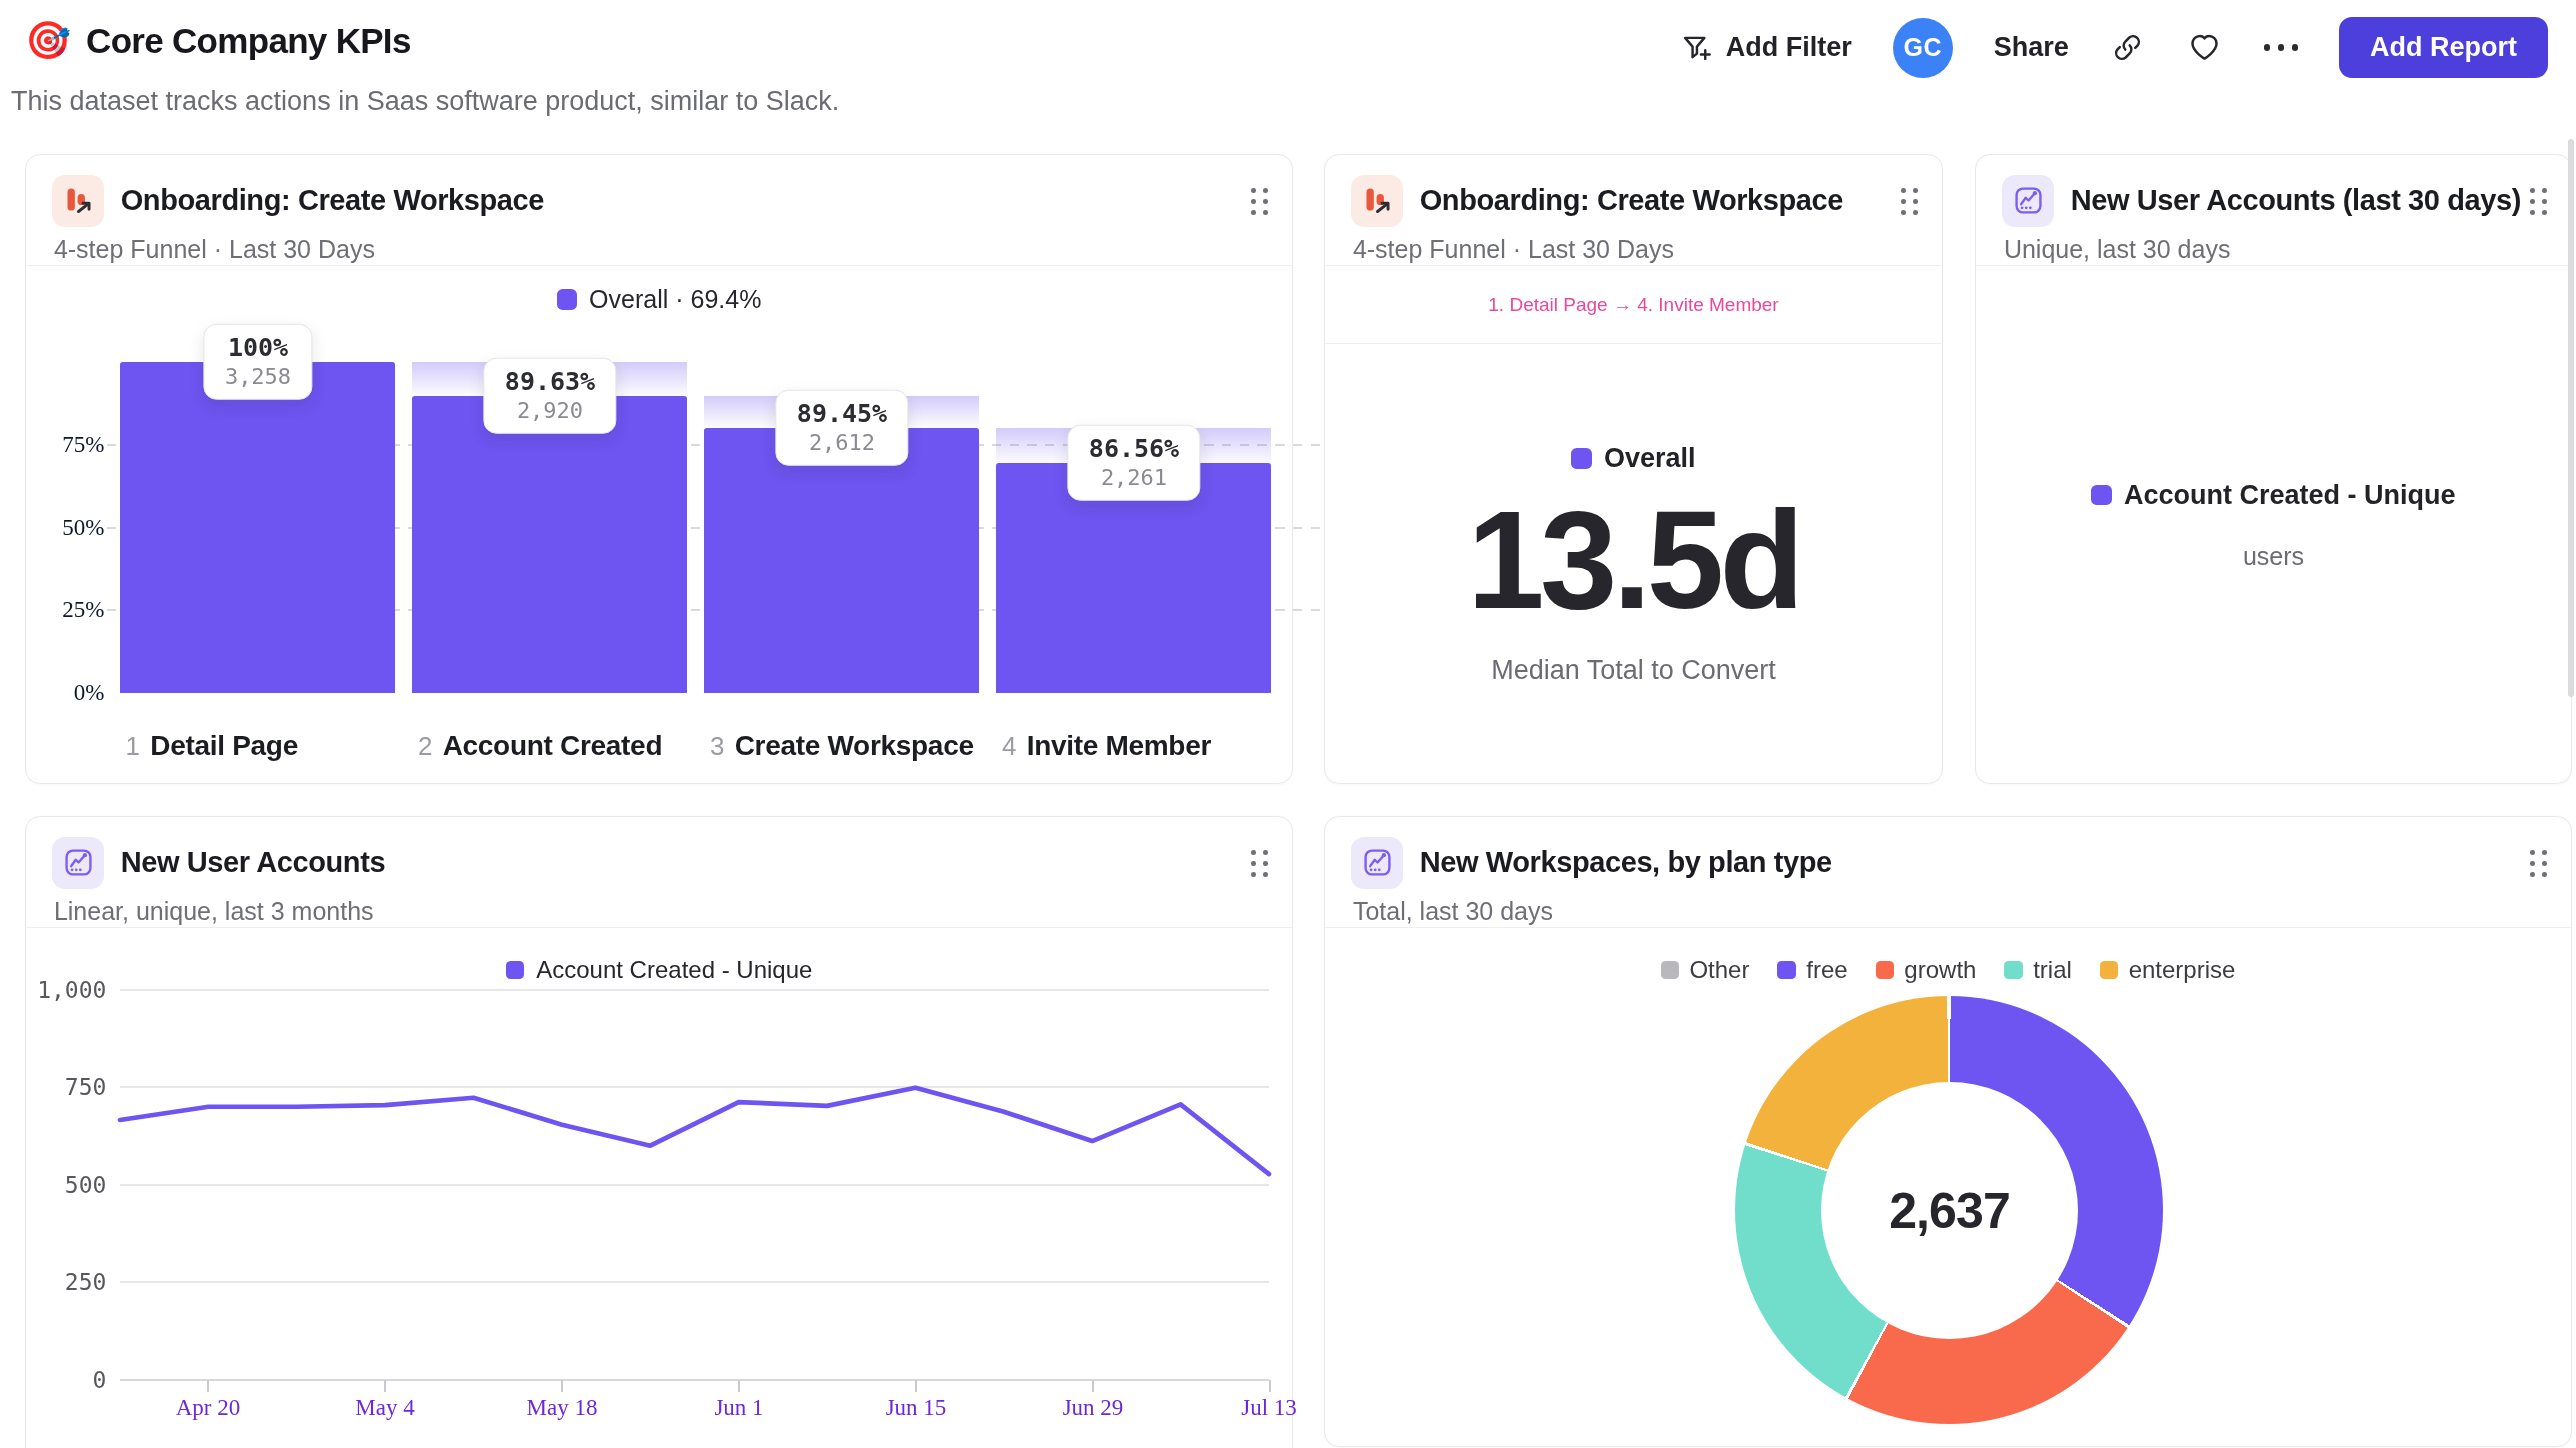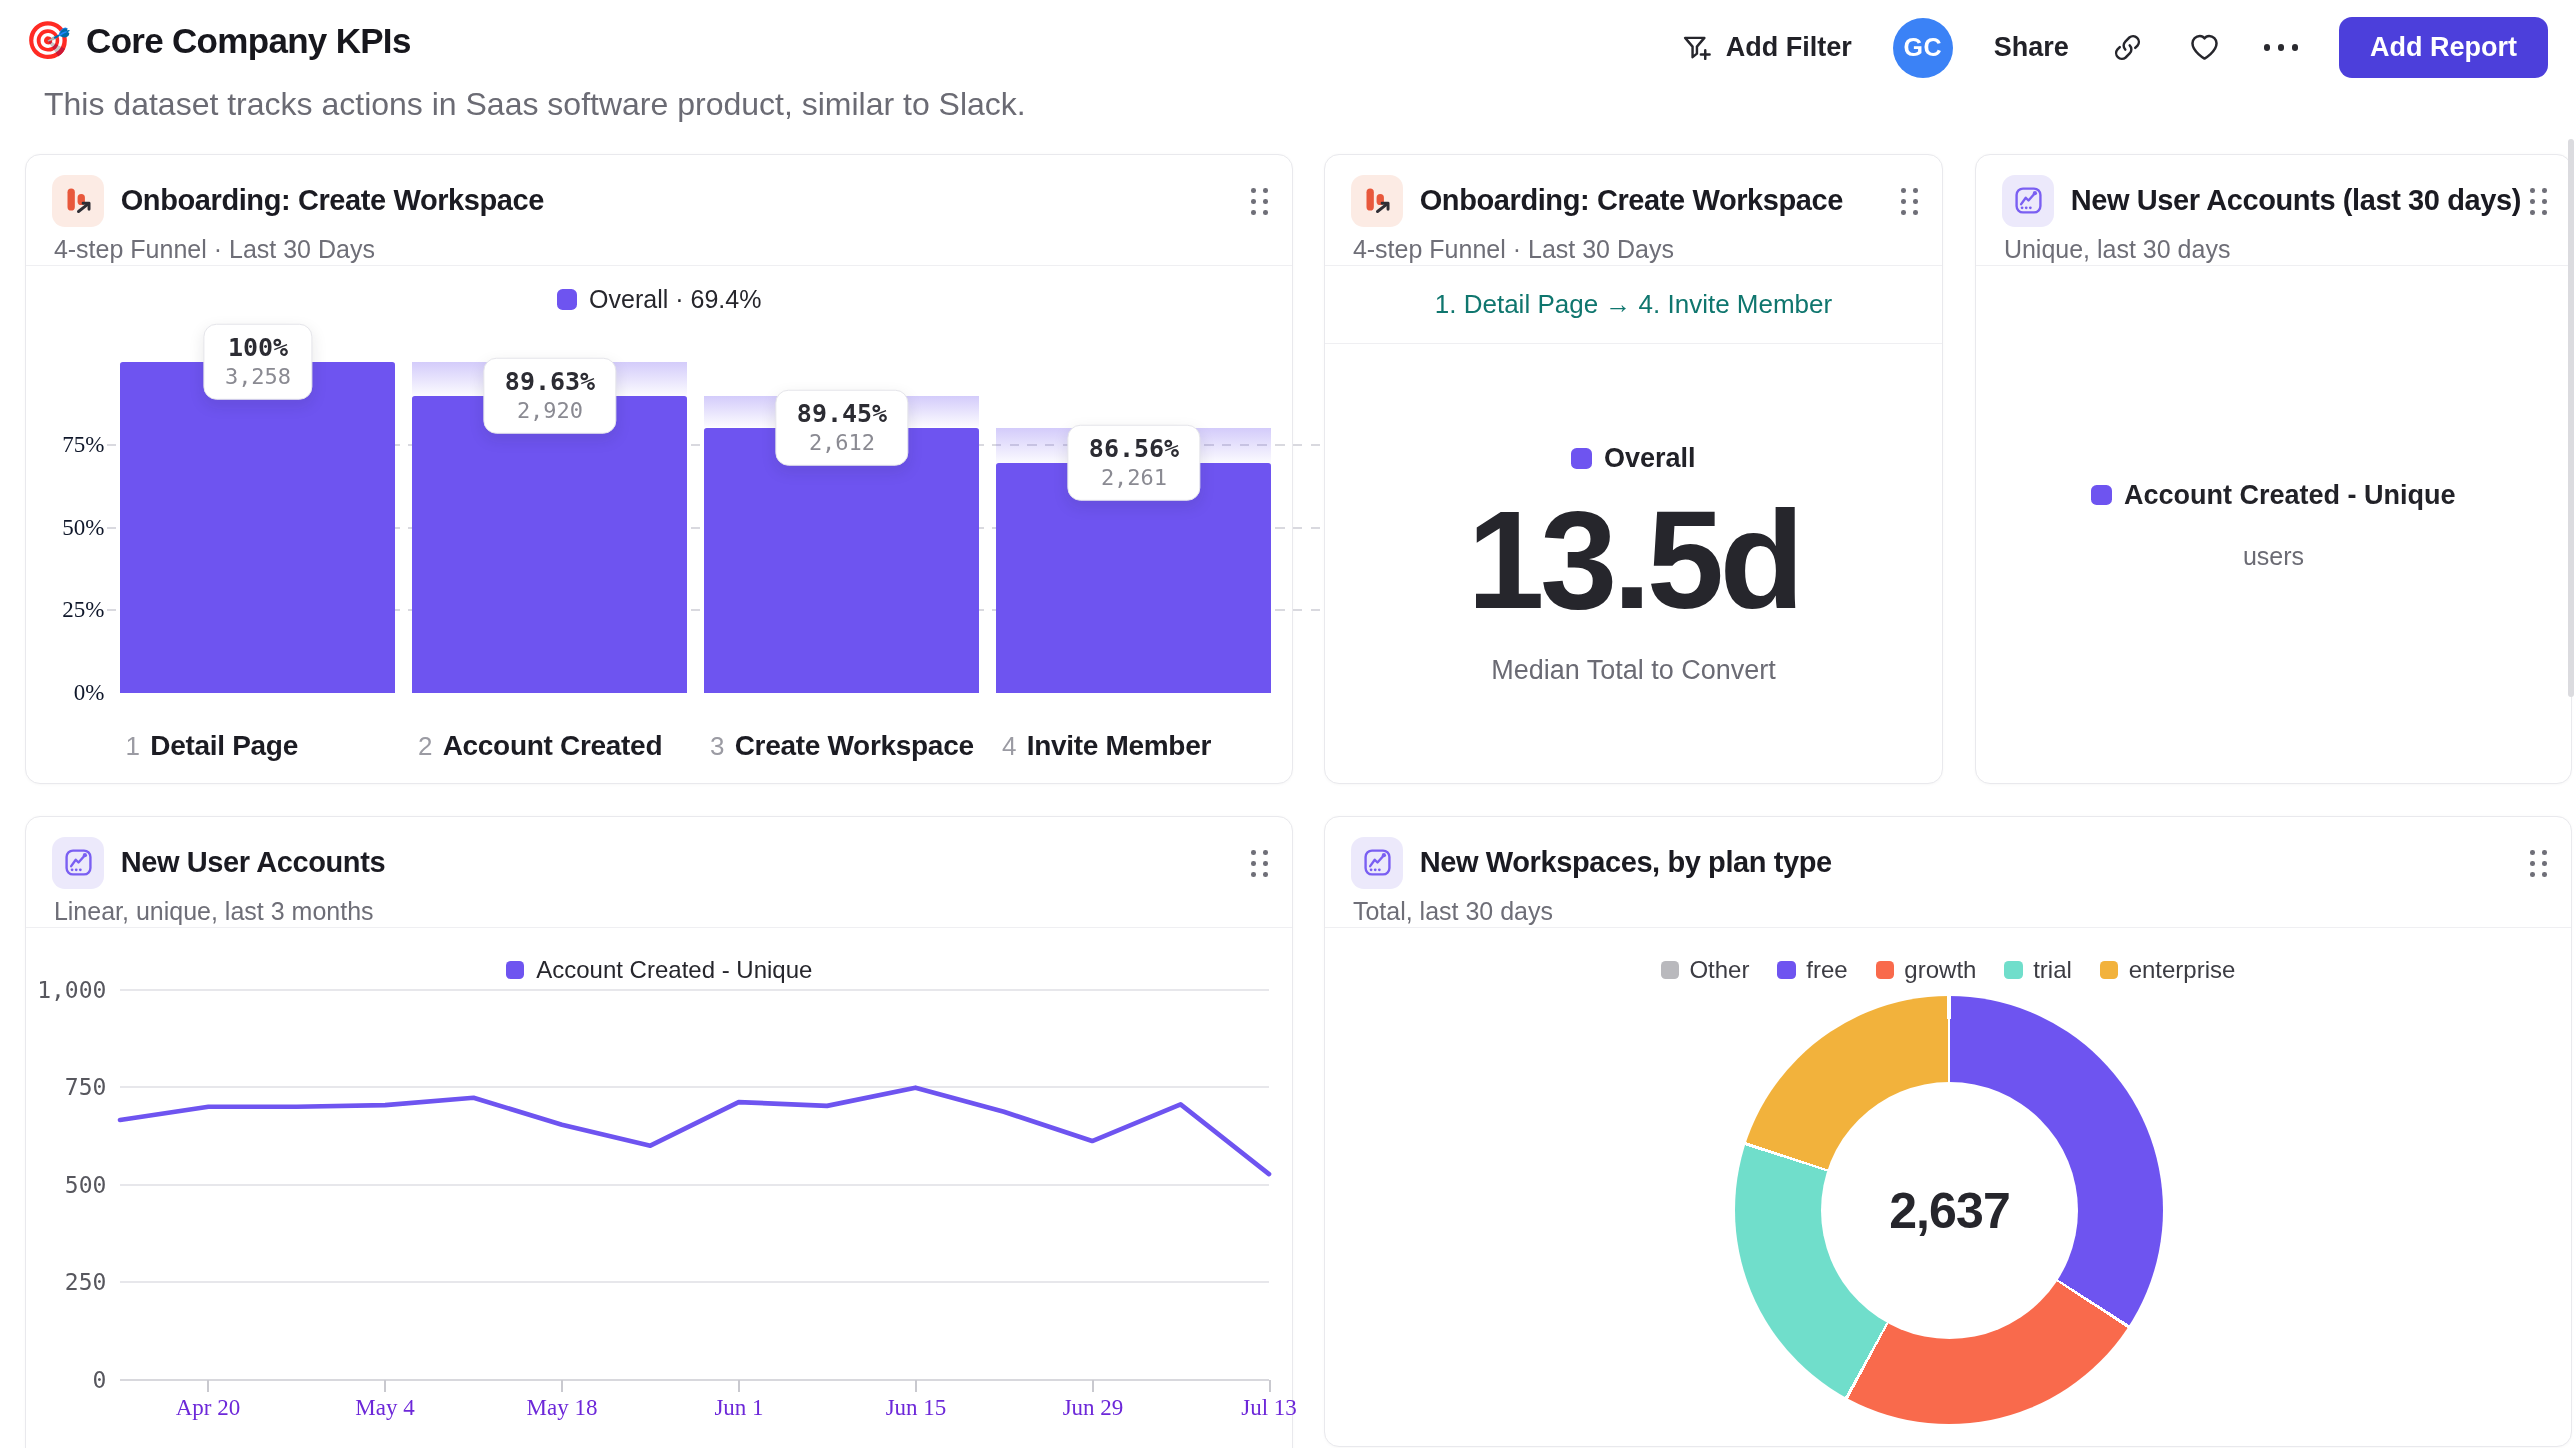--- a/index.html
+++ b/index.html
@@ -3,21 +3,21 @@
 <meta charset="utf-8">
 <style>
   * { margin:0; padding:0; box-sizing:border-box; }
   html,body { width:2576px; height:1449px; background:#ffffff; font-family:"Liberation Sans",sans-serif; color:#1b1b22; overflow:hidden; }
   body { position:relative; }
 
   
   .hdr-title-row { position:absolute; left:25px; top:20.5px; display:flex; align-items:center; gap:15px; }
   .hdr-emoji { font-size:37px; line-height:1; }
   .hdr-title { font-size:35px; font-weight:700; letter-spacing:-0.7px; color:#17171d; }
-  .hdr-sub { position:absolute; left:44px; top:86px; font-size:32px; color:#6b6b74; }
+  .hdr-sub { position:absolute; left:11px; top:86px; font-size:27px; color:#6b6b74; }
   .hdr-actions { position:absolute; right:28px; top:13px; height:69px; display:flex; align-items:center; gap:41px; }
   .hdr-item { display:flex; align-items:center; gap:12px; cursor:pointer; }
   .hdr-label { font-size:27px; font-weight:600; color:#222228; }
   .avatar { width:60px; height:60px; border-radius:50%; background:#3b82f6; color:#ffffff; font-size:25px; font-weight:700; display:flex; align-items:center; justify-content:center; letter-spacing:0.5px; }
   .dots3 { display:flex; gap:7.4px; }
   .dots3 i { width:6.5px; height:6.5px; border-radius:50%; background:#2a2a30; }
   .btn-primary { height:61px; padding:0 31px; border:none; border-radius:13px; background:#4c3fdb; color:#fff; font-size:27px; font-weight:600; font-family:inherit; cursor:pointer; }
 
   
   .card { position:absolute; background:#fff; border:1.9px solid #e9e9ed; border-radius:15px; box-shadow:0 0.9px 2.8px rgba(20,20,30,0.03); }
@@ -52,21 +52,21 @@
   .fcap { position:absolute; background:linear-gradient(180deg,rgba(110,84,240,0.30),rgba(110,84,240,0.02)); }
   .ftip { position:absolute; transform:translate(-50%,-50%); background:#fff; border:1.9px solid #e5e5ea; border-radius:13px; box-shadow:0 5.6px 15px rgba(25,25,40,0.10); padding:8.4px 20.5px 10.2px; text-align:center; }
   .ftip-pct { display:block; font-family:"DejaVu Sans Mono",monospace; font-size:25px; font-weight:700; color:#2c2c33; }
   .ftip-count { display:block; margin-top:1.9px; font-family:"DejaVu Sans Mono",monospace; font-size:22px; color:#8a8a92; }
   #funnel-xlabels { position:absolute; left:94px; top:575px; width:1151px; height:41px; }
   .fxlabel { position:absolute; display:flex; align-items:baseline; gap:10.2px; white-space:nowrap; }
   .fxnum { font-size:26px; color:#9b9ba3; }
   .fxname { font-size:28px; font-weight:700; color:#1c1c23; letter-spacing:-0.3px; }
 
   
-  #range-row { height:78px; border-bottom:1.9px solid #efeff2; display:flex; align-items:center; justify-content:center; font-size:26px; color:#0f766e; }
+  #range-row { height:78px; border-bottom:1.9px solid #efeff2; display:flex; align-items:center; justify-content:center; font-size:19px; color:#ec4899; }
   .big-body { position:absolute; left:0; right:0; bottom:0; display:flex; flex-direction:column; align-items:center; justify-content:center; }
   #median-body { top:191px; }
   #count-body { top:113px; }
   .big-number { font-size:139px; font-weight:800; letter-spacing:-4.6px; color:#26262c; line-height:1.05; }
   .big-caption { font-size:27px; color:#6b6b74; }
   #median-body .legend-row, #count-body .legend-row { position:static; margin-bottom:13px; }
   #median-body .big-caption { margin-top:22px; }
   #count-body .big-caption { margin-top:18.6px; font-size:25px; }
 
   

